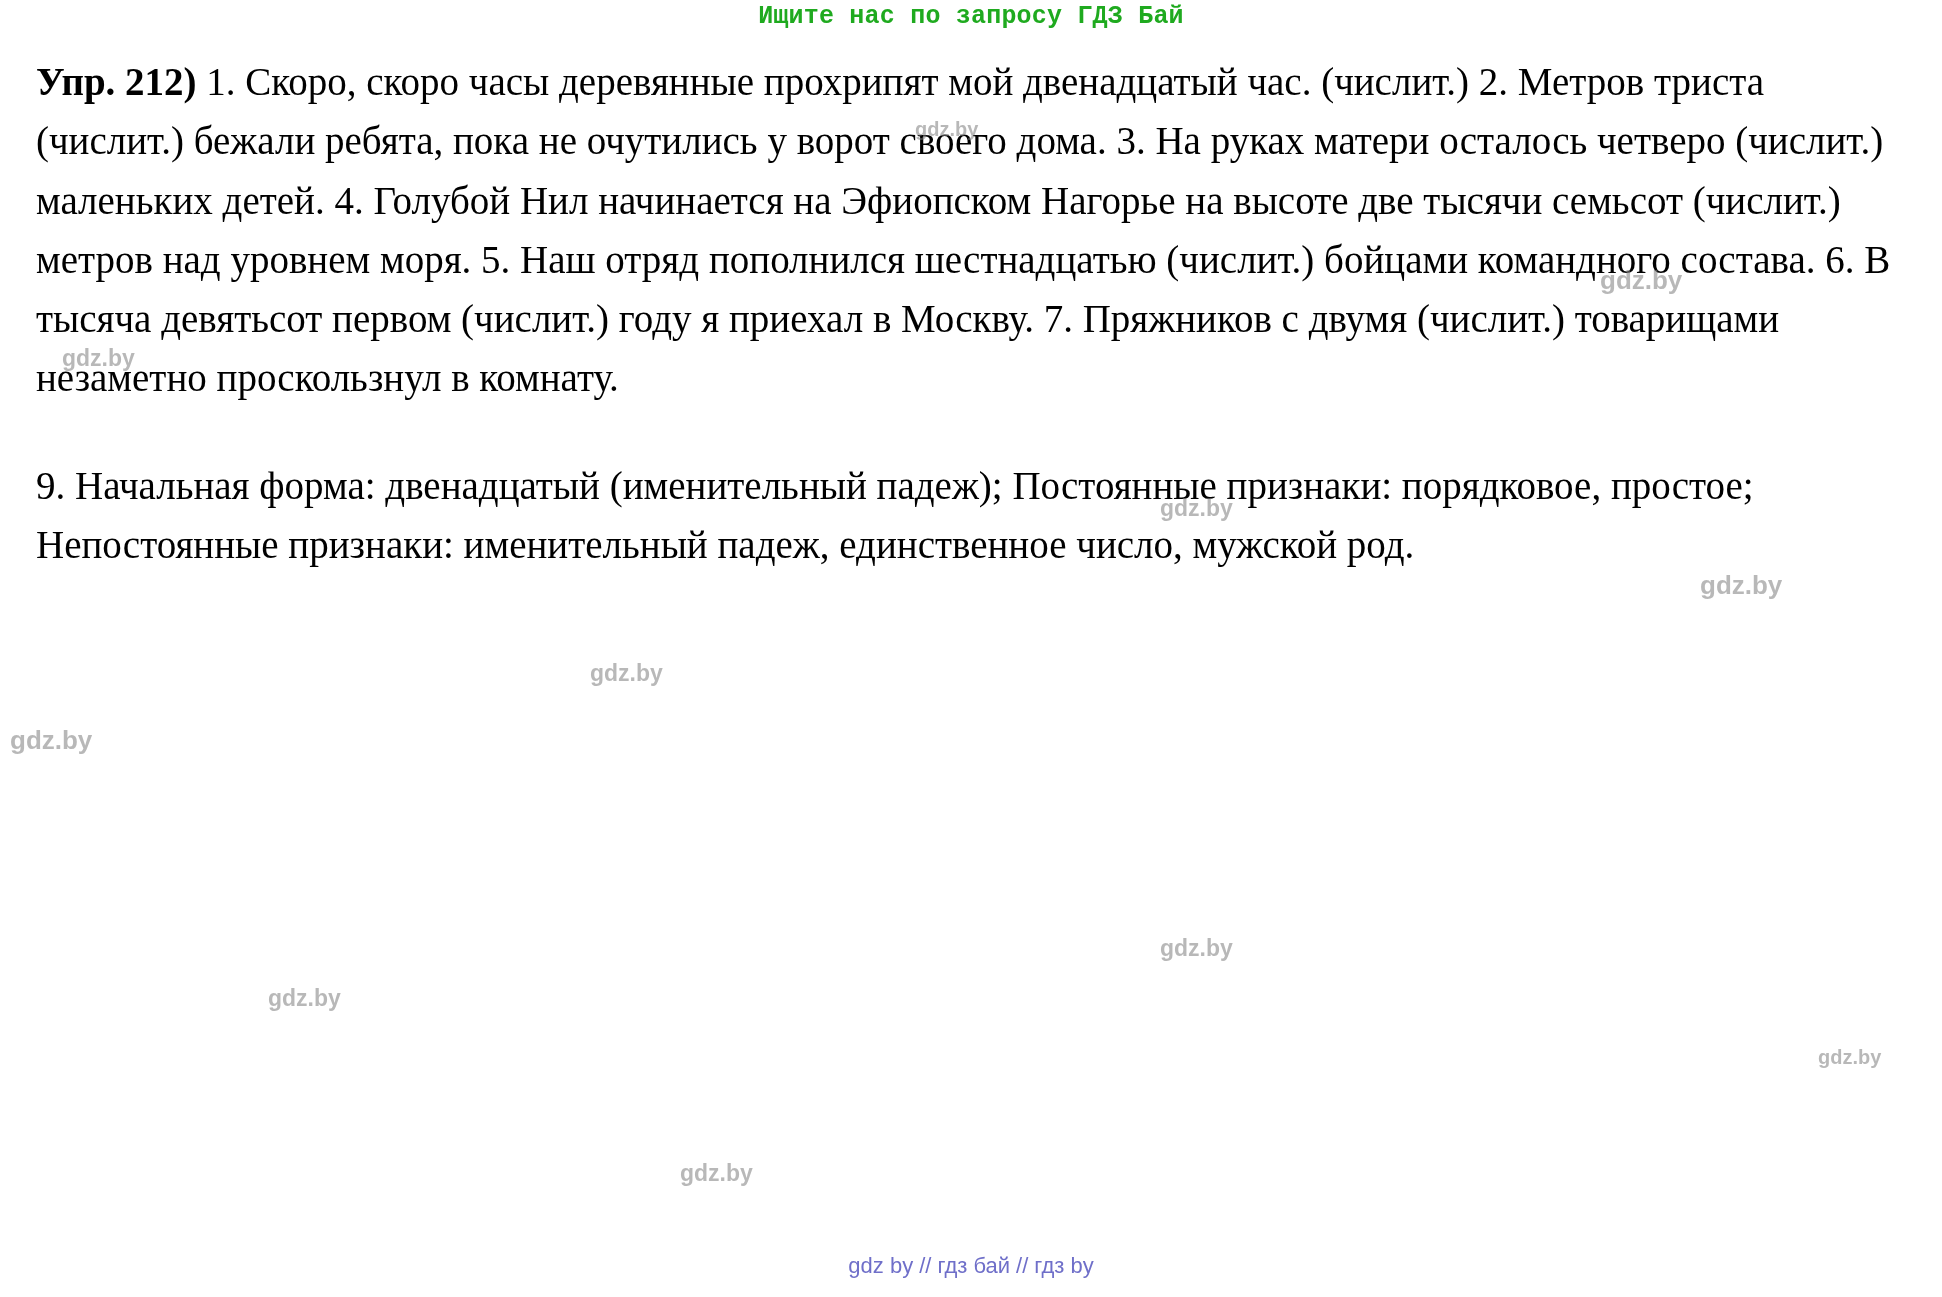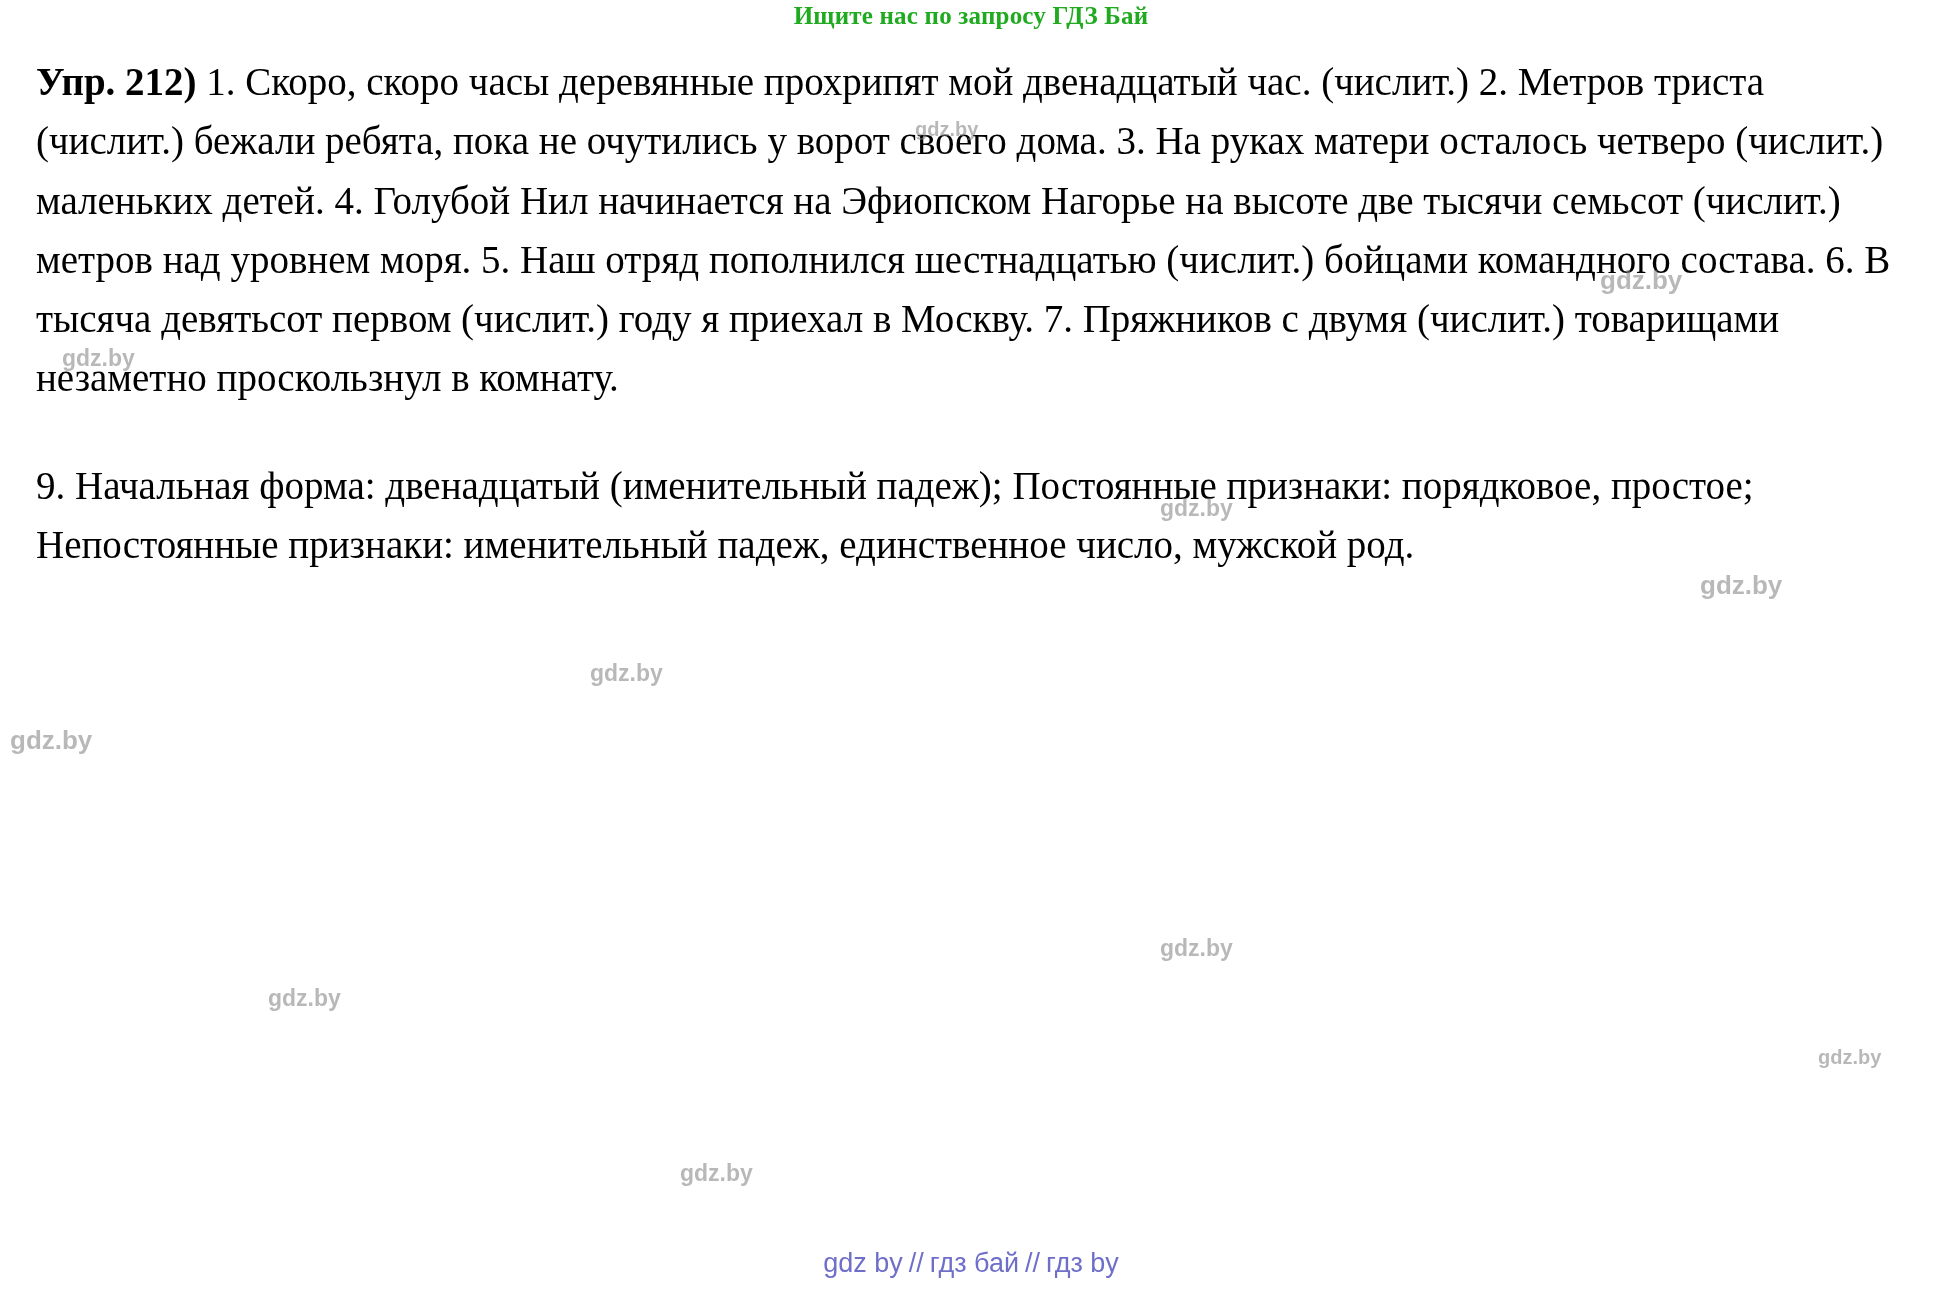--- a/index.html
+++ b/index.html
@@ -23,21 +23,21 @@
     box-sizing: border-box;
     padding: 0 60px;
   }
 
   .top-banner {
     position: absolute;
     top: 2px;
     left: 0;
     width: 100%;
     text-align: center;
-    font-family: Liberation Serif, serif;
+    font-family: Liberation Mono, monospace;
     font-size: 25px;
     font-weight: bold;
     color: #1faa1f;
     letter-spacing: 0.2px;
   }
 
   .content {
     position: absolute;
     top: 52px;
     left: 36px;
@@ -69,21 +69,21 @@
     margin-top: 33px;
   }
 
   .footer {
     position: absolute;
     bottom: 18px;
     left: 0;
     width: 100%;
     text-align: center;
     font-family: "Liberation Sans", sans-serif;
-    font-size: 27px;
+    font-size: 22px;
     color: #6f6fc9;
   }
   .footer .sep {
     color: #6f6fc9;
     padding: 0 6px;
   }
 
   
   .wm {
     position: absolute;

